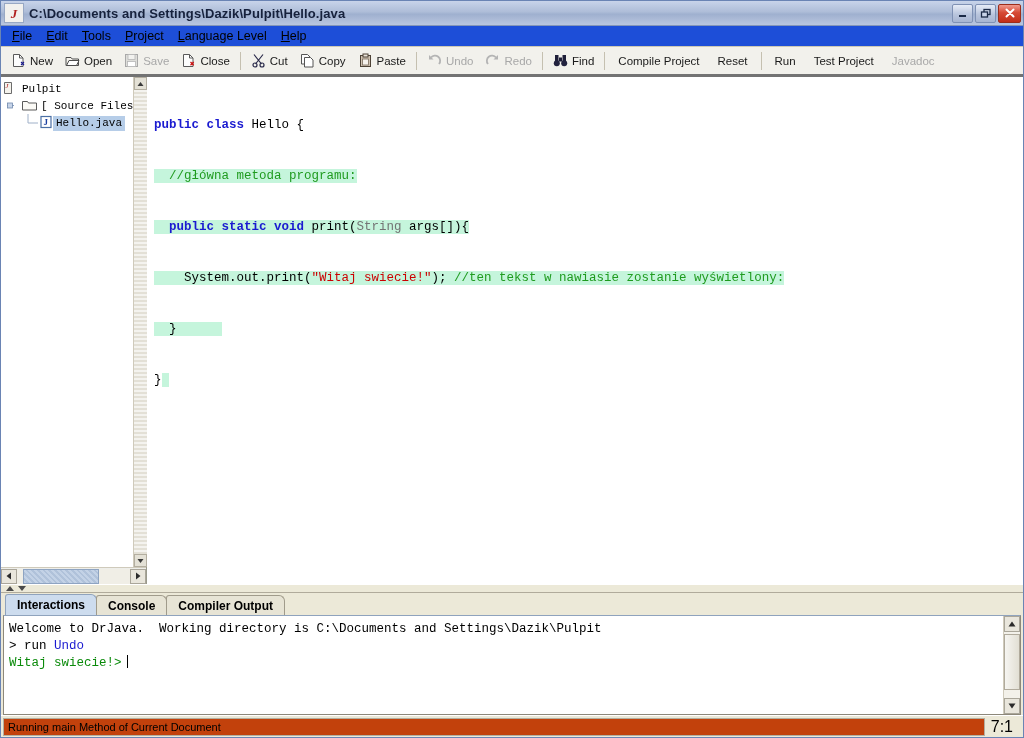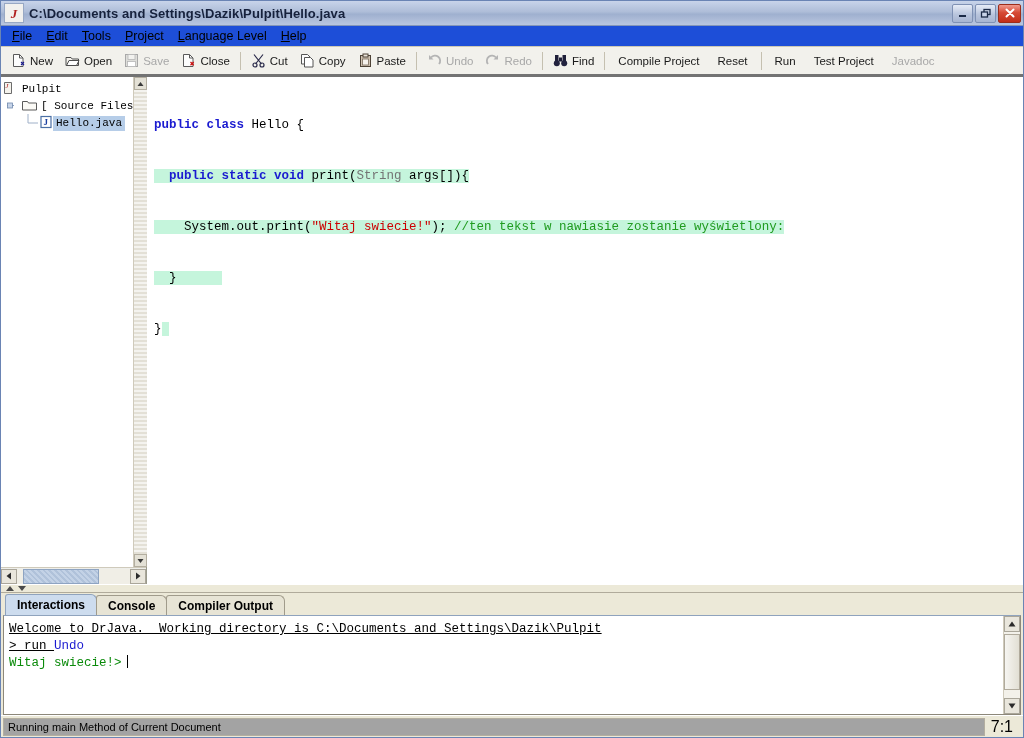--- a/index.html
+++ b/index.html
@@ -255,21 +255,21 @@
   .interbody {
     flex: 1 1 auto;
     padding: 5px 0 0 5px;
     font-family: "Liberation Mono", monospace;
     font-size: 12.5px;
     line-height: 17px;
     white-space: pre;
     overflow: hidden;
     min-width: 0;
   }
-  .itxt { color: #000; text-decoration: underline; }
+  .itxt { color: #000; }
   .iblue { color: #1a1ad0; }
   .igreen { color: #0a8a0a; }
   .caret {
     display: inline-block;
     width: 1px; height: 13px;
     background: #000;
     vertical-align: -2px;
     margin-left: 5px;
   }
   .inter-vscroll {
@@ -299,21 +299,21 @@
     background: #ece9d8;
     border-top: 1px solid #ffffff;
     display: flex; align-items: center;
     box-sizing: border-box;
     padding: 0 2px;
   }
   .status-left {
     flex: 1 1 auto;
     height: 18px;
     border: 1px solid #b3aea0;
-    background: #a3a3a3;
+    background: #c2410c;
     display: flex; align-items: center;
     padding-left: 4px;
     font-size: 11px; color: #000;
     box-sizing: border-box;
     font-family: "Liberation Sans", sans-serif;
   }
   .status-right {
     flex: 0 0 auto;
     padding: 0 8px 0 6px;
     font-size: 16px; color: #000;
@@ -569,20 +569,21 @@
             <svg width="6" height="8" viewBox="0 0 6 8">
                 <path d="M1 0.5 L1 7.5 L5.5 4 Z" fill="#2b2b2b"></path>
               </svg>
           </div>
         </div>
       </div>
 
       <div class="editorpanel">
         <div class="code">
           <span class="ln"><span class="kw">public class </span><span class="pl">Hello {</span></span>
+          <span class="ln"><span class="cm sel">  //główna metoda programu:</span></span>
           <span class="ln"><span class="kw sel">  public static void </span><span class="pl sel">print(</span><span class="kw2 sel">String</span><span class="pl sel"> args[]){</span></span>
           <span class="ln"><span class="pl sel">    System.out.print(</span><span class="str sel">"Witaj swiecie!"</span><span class="pl sel">); </span><span class="cm sel">//ten tekst w nawiasie zostanie wyświetlony:</span></span>
           <span class="ln"><span class="pl sel">  }</span><span class="sel">      </span></span>
           <span class="ln"><span class="pl">}</span><span class="sel"> </span></span>
         </div>
       </div>
     </div>
 
     <div class="splitter">
       <svg width="10" height="7" viewBox="0 0 10 7">

